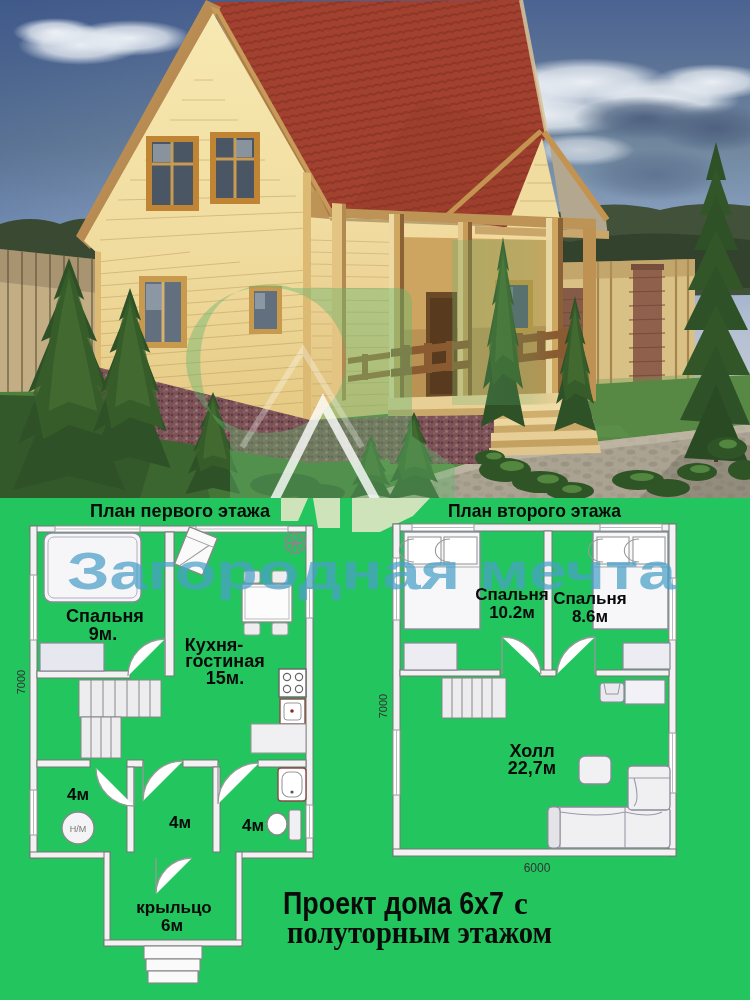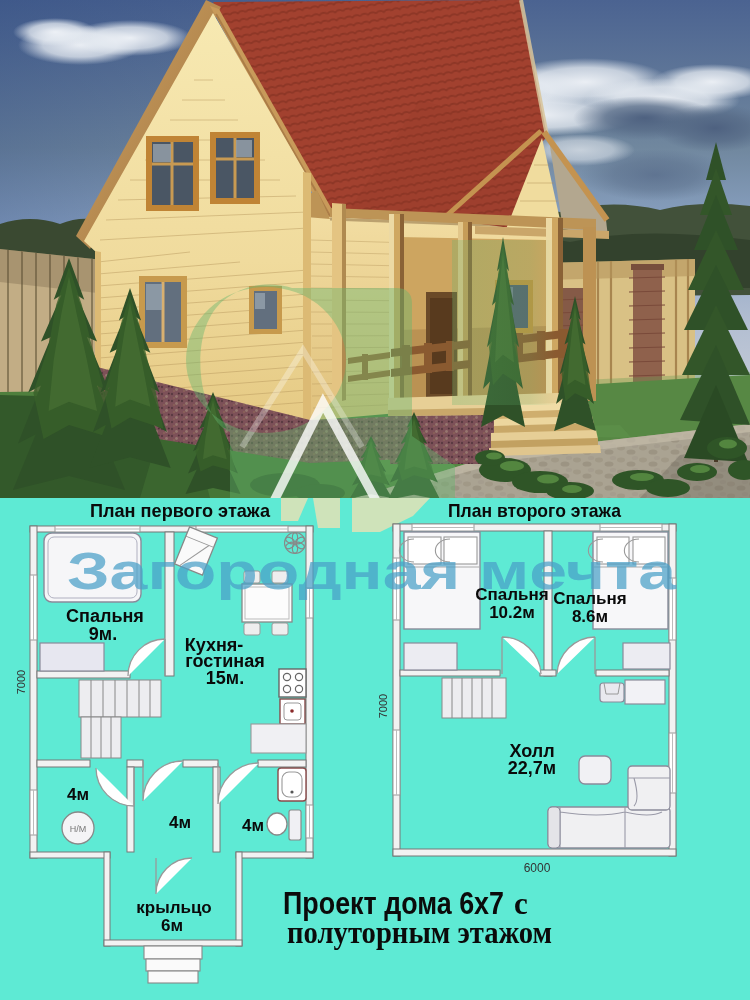--- a/index.html
+++ b/index.html
@@ -1,16 +1,16 @@
 <!DOCTYPE html>
 <html><head>
 <meta charset="utf-8">
 <style>
   html,body{margin:0;padding:0;background:#fff;}
-  #page{position:relative;width:750px;height:1000px;background:#5eead4;overflow:hidden;
+  #page{position:relative;width:750px;height:1000px;background:#22c55e;overflow:hidden;
         font-family:"Liberation Sans", sans-serif;}
   svg{display:block}
 </style>
 </head>
 <body>
 <div id="page">
 <svg width="750" height="1000" viewBox="0 0 750 1000" xmlns="http://www.w3.org/2000/svg">
 <defs>
   <linearGradient id="skyG" x1="0" y1="0" x2="0" y2="1">
     <stop offset="0" stop-color="#4b6391"></stop>

